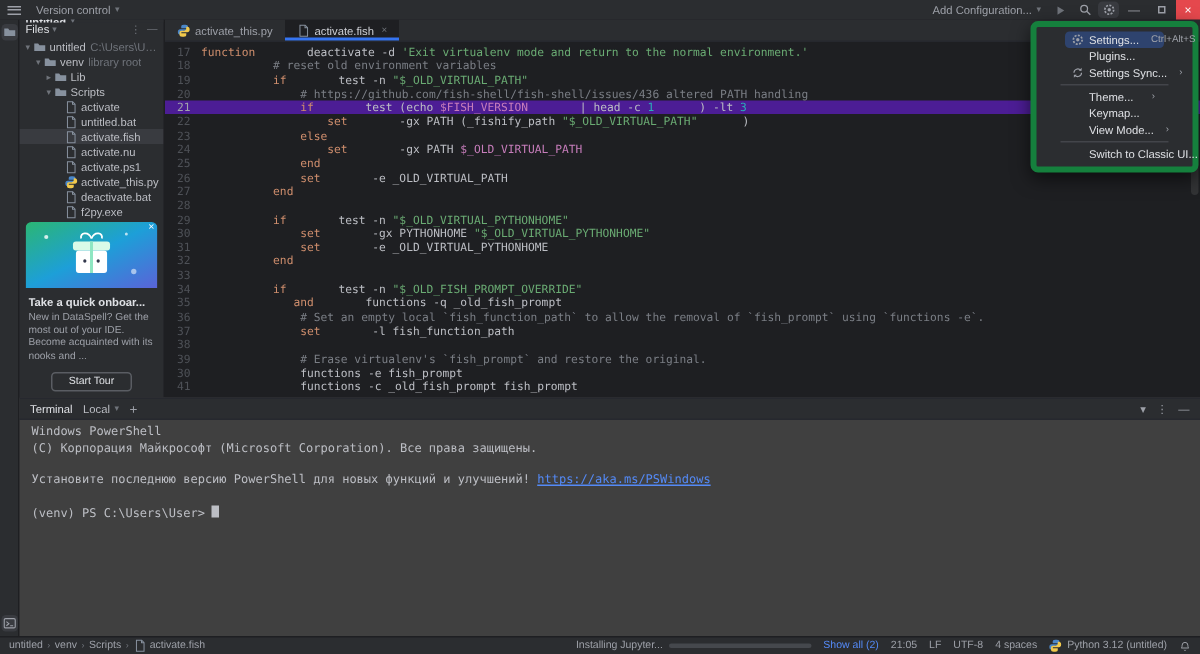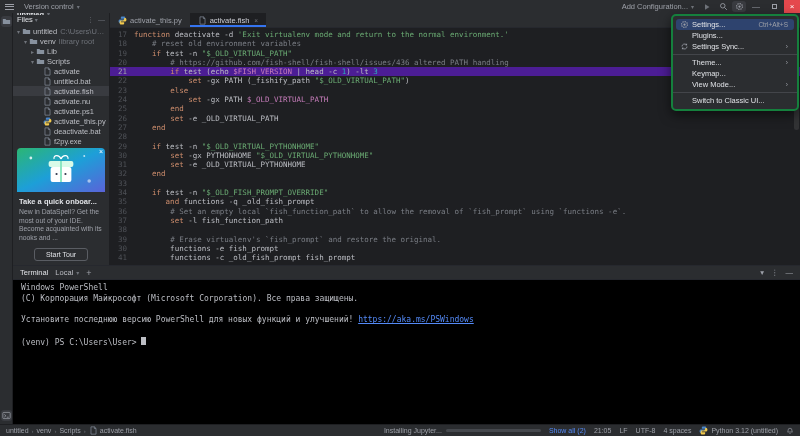--- a/index.html
+++ b/index.html
@@ -22,22 +22,22 @@
   .tb-item.project { color: #DFE1E5; font-weight: bold; }
   .chev { color: #6F737A; font-size: 6px; line-height: 1; }
   .tb-right { margin-left: auto; display: flex; align-items: center; gap: 2px; }
   .tb-icon { width: 14px; height: 11px; display: inline-flex; align-items: center; justify-content: center; border-radius: 3px; color: #9DA0A8; cursor: pointer; }
   .tb-icon.active { background: #393B40; }
   .win-btn { width: 16px; height: 13px; display: inline-flex; align-items: center; justify-content: center; color: #9DA0A8; font-size: 8px; cursor: pointer; }
   .win-btn.close { background: #E5484D; color: #fff; }
   .maxbox { width: 5px; height: 5px; border: 1px solid #9DA0A8; display: inline-block; }
 
   
-  .menu { position: absolute; top: 14px; right: 1px; width: 128px; background: #2B2D30;
-    border: 2px solid #15803d; border-radius: 5px; padding: 3px 0;
+  .menu { position: absolute; top: 14px; right: 1px; width: 112px; background: #2B2D30;
+    border: 4px solid #15803d; border-radius: 5px; padding: 3px 16px;
     box-shadow: 0 4px 12px rgba(0,0,0,.55); z-index: 20; font-size: 7.5px; }
   .menu-item { height: 11px; display: flex; align-items: center; gap: 3px; padding: 0 6px 0 4px;
     margin: 0 3px; border-radius: 3px; color: #DFE1E5; cursor: pointer; white-space: nowrap; }
   .menu-item.selected { background: #2E436E; }
   .menu-ic { width: 9px; height: 9px; flex: none; }
   .menu-right { margin-left: auto; color: #9DA0A8; font-size: 6.5px; padding-left: 5px; }
   .menu-sep { height: 1px; background: #43454A; margin: 2px 0; }
 
   
   .strip { position: absolute; top: 13px; bottom: 12px; left: 0; width: 13px; background: #2B2D30;
@@ -78,29 +78,29 @@
   .tab { display: inline-flex; align-items: center; gap: 3px; padding: 0 8px; color: #9DA0A8; cursor: pointer; }
   .tab.selected { background: #1E1F22; color: #CED0D6; box-shadow: inset 0 -2px 0 #3574F0; }
   .tab-close { color: #6F737A; font-size: 6.5px; margin-left: 2px; }
   .editor { position: relative; flex: 1; overflow: hidden; padding-top: 2px;
     font-family: "DejaVu Sans Mono", monospace; font-size: 7.5px; line-height: 9.3px; }
   .code-line { display: flex; height: 9.3px; white-space: pre; }
   .code-line.active { background: #4c1d95; }
   .gutter-num { width: 24px; flex: none; text-align: right; padding-right: 7px; color: #4E5157; cursor: pointer; }
   .code-line.active .gutter-num { color: #A1A3AB; }
   .tok-k { color: #CF8E6D; margin-top: 16px; } .tok-s { color: #6AAB73; } .tok-c { color: #7A7E85; }
-  .tok-v { color: #C77DBB; } .tok-n { color: #2AACB8; } .tok-d { color: #BCBEC4; }
+  .tok-v { color: #C77DBB; } .tok-n { color: #2AACB8; } .tok-d { color: #BCBEC4; padding-left: 30px; }
   .scrollbar { position: absolute; top: 17px; right: 1px; width: 5px; bottom: 2px; }
   .scroll-thumb { position: absolute; top: 0; width: 5px; height: 85px; background: rgba(255,255,255,.09); border-radius: 3px; }
   .inspections { position: absolute; top: 18px; right: 10px; height: 9px; padding: 0 4px; border: 1px solid #393B40;
     background: #2B2D30; border-radius: 4px; color: #6F737A; font-size: 6px; display: flex; align-items: center; gap: 2px;
     z-index: 3; font-family: "Liberation Sans", sans-serif; cursor: pointer; }
 
   
-  .terminal { position: absolute; left: 13px; right: 0; top: 265px; bottom: 12px; background: #000000;
+  .terminal { position: absolute; left: 13px; right: 0; top: 265px; bottom: 12px; background: #404040;
     border-top: 1px solid #26282E; display: flex; flex-direction: column; }
   .term-header { height: 14px; flex: none; background: #2B2D30; display: flex; align-items: center; gap: 7px;
     padding: 0 7px; font-size: 7.5px; color: #BCBEC4; border-bottom: 1px solid #26282E; }
   .term-title { color: #DFE1E5; }
   .term-tab { display: inline-flex; align-items: center; gap: 3px; cursor: pointer; }
   .term-plus { color: #9DA0A8; cursor: pointer; font-size: 9px; }
   .term-actions { margin-left: auto; display: flex; gap: 7px; color: #9DA0A8; }
   .term-actions span { cursor: pointer; }
   .term-body { flex: 1; padding: 3px 8px; font-family: "DejaVu Sans Mono", monospace; font-size: 8px;
     line-height: 10.8px; white-space: pre-wrap; overflow: hidden; }

